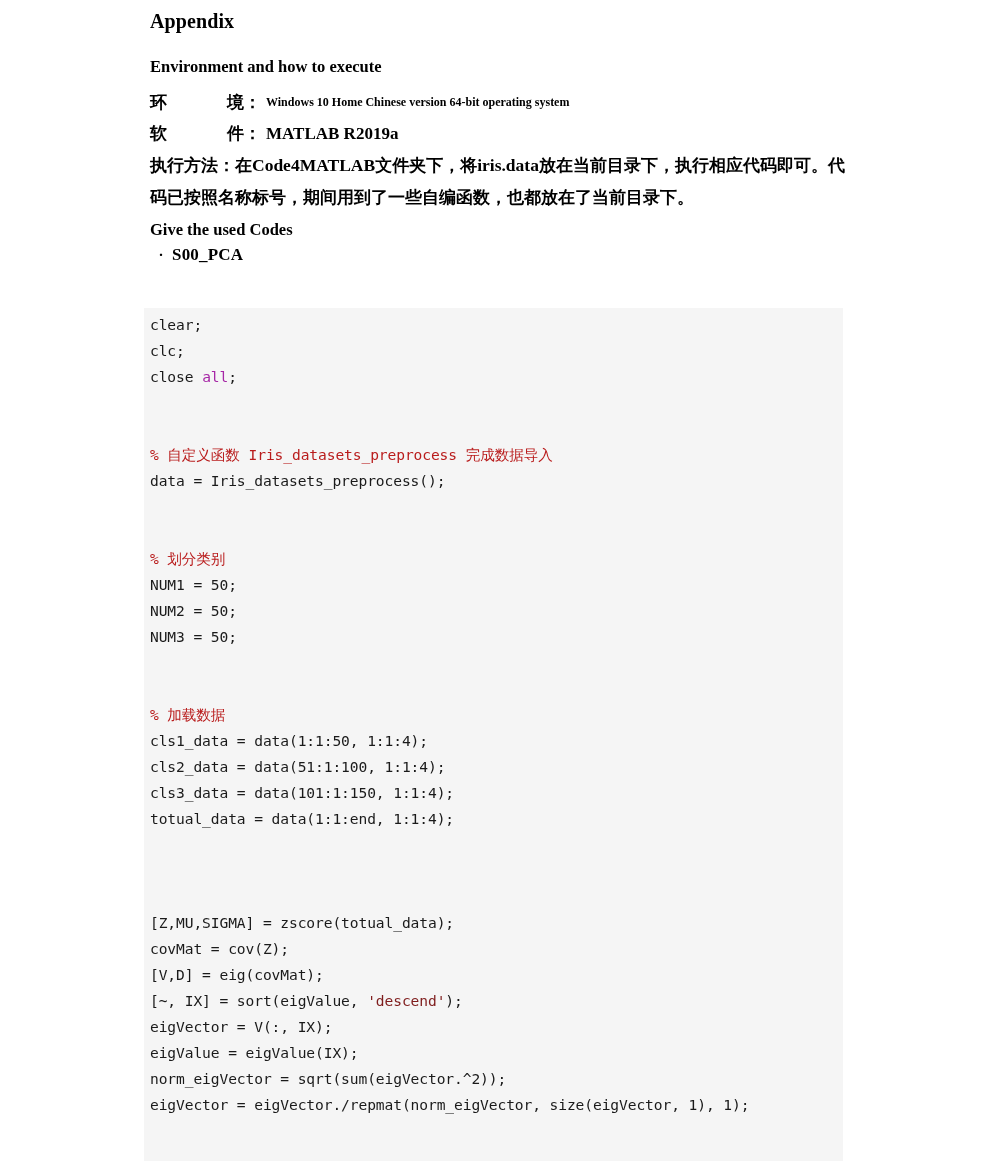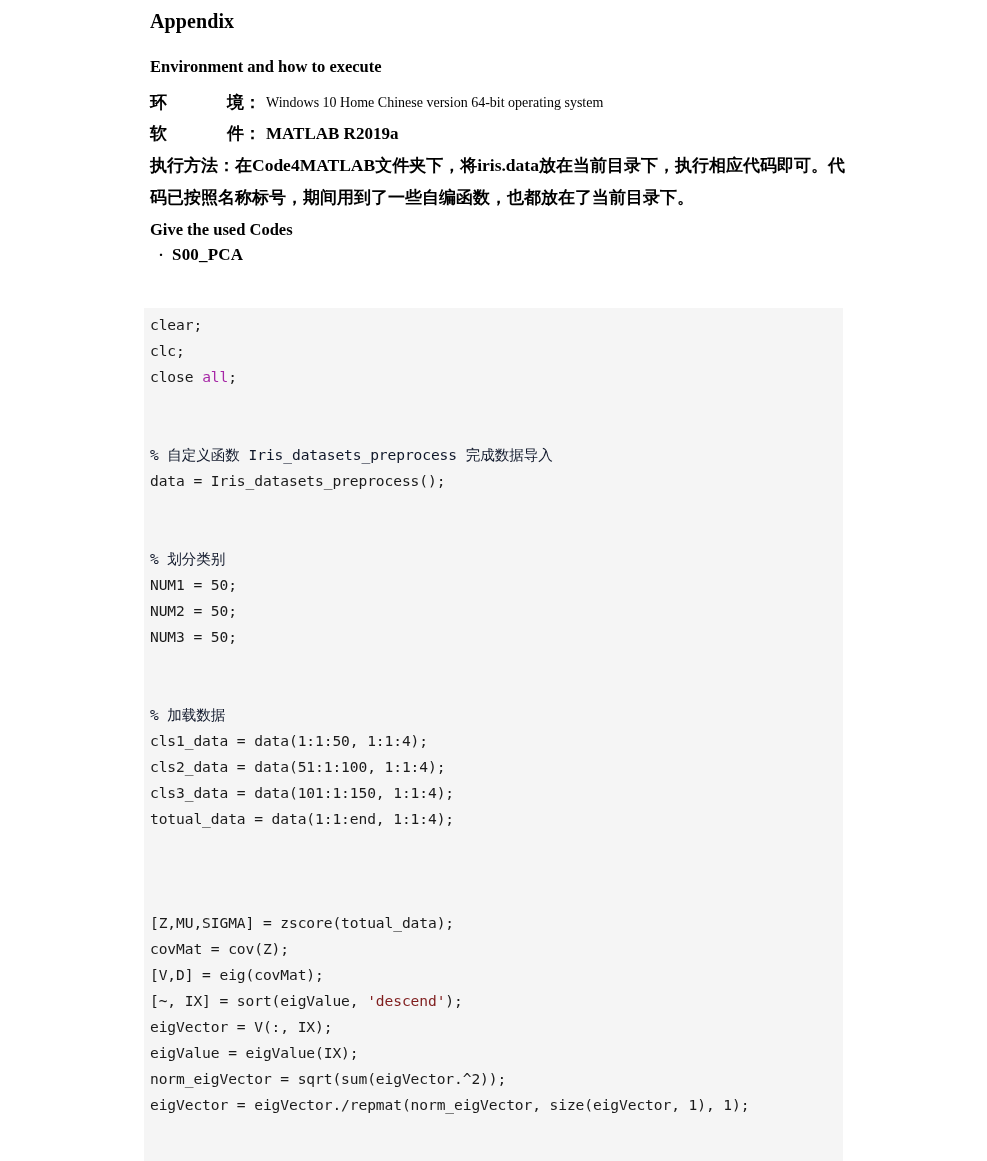--- a/index.html
+++ b/index.html
@@ -61,21 +61,22 @@
     text-align-last: justify;
   }
   .kv-colon {
     font-family: "DejaVu Sans", sans-serif;
     font-weight: bold;
     font-size: 17px;
     margin-right: 5px;
   }
   .kv-val {
     font-family: "Liberation Serif", "DejaVu Serif", serif;
-    font-size: 14px;
+    font-size: 12px;
+    font-weight: bold;
   }
   .kv-val.bold {
     font-weight: bold;
     font-size: 17px;
   }
   .cn-para {
     font-family: "DejaVu Sans", sans-serif;
     font-weight: bold;
     font-size: 17px;
     line-height: 32px;
@@ -129,21 +130,21 @@
   .code-line {
     font-family: "DejaVu Sans Mono", monospace;
     font-size: 14.6px;
     line-height: 26px;
     height: 26px;
     white-space: pre;
     color: #1a1a1a;
     letter-spacing: -0.1px;
   }
   .code-line.blank { color: transparent; }
-  .tok-comment { color: #0f172a; }
+  .tok-comment { color: #b91c1c; }
   .tok-keyword { color: #a626a6; }
   .tok-string  { color: #7f1d1d; }
 </style>
 </head>
 <body>
 
 <div class="page">
 
   <div class="prose">
 

